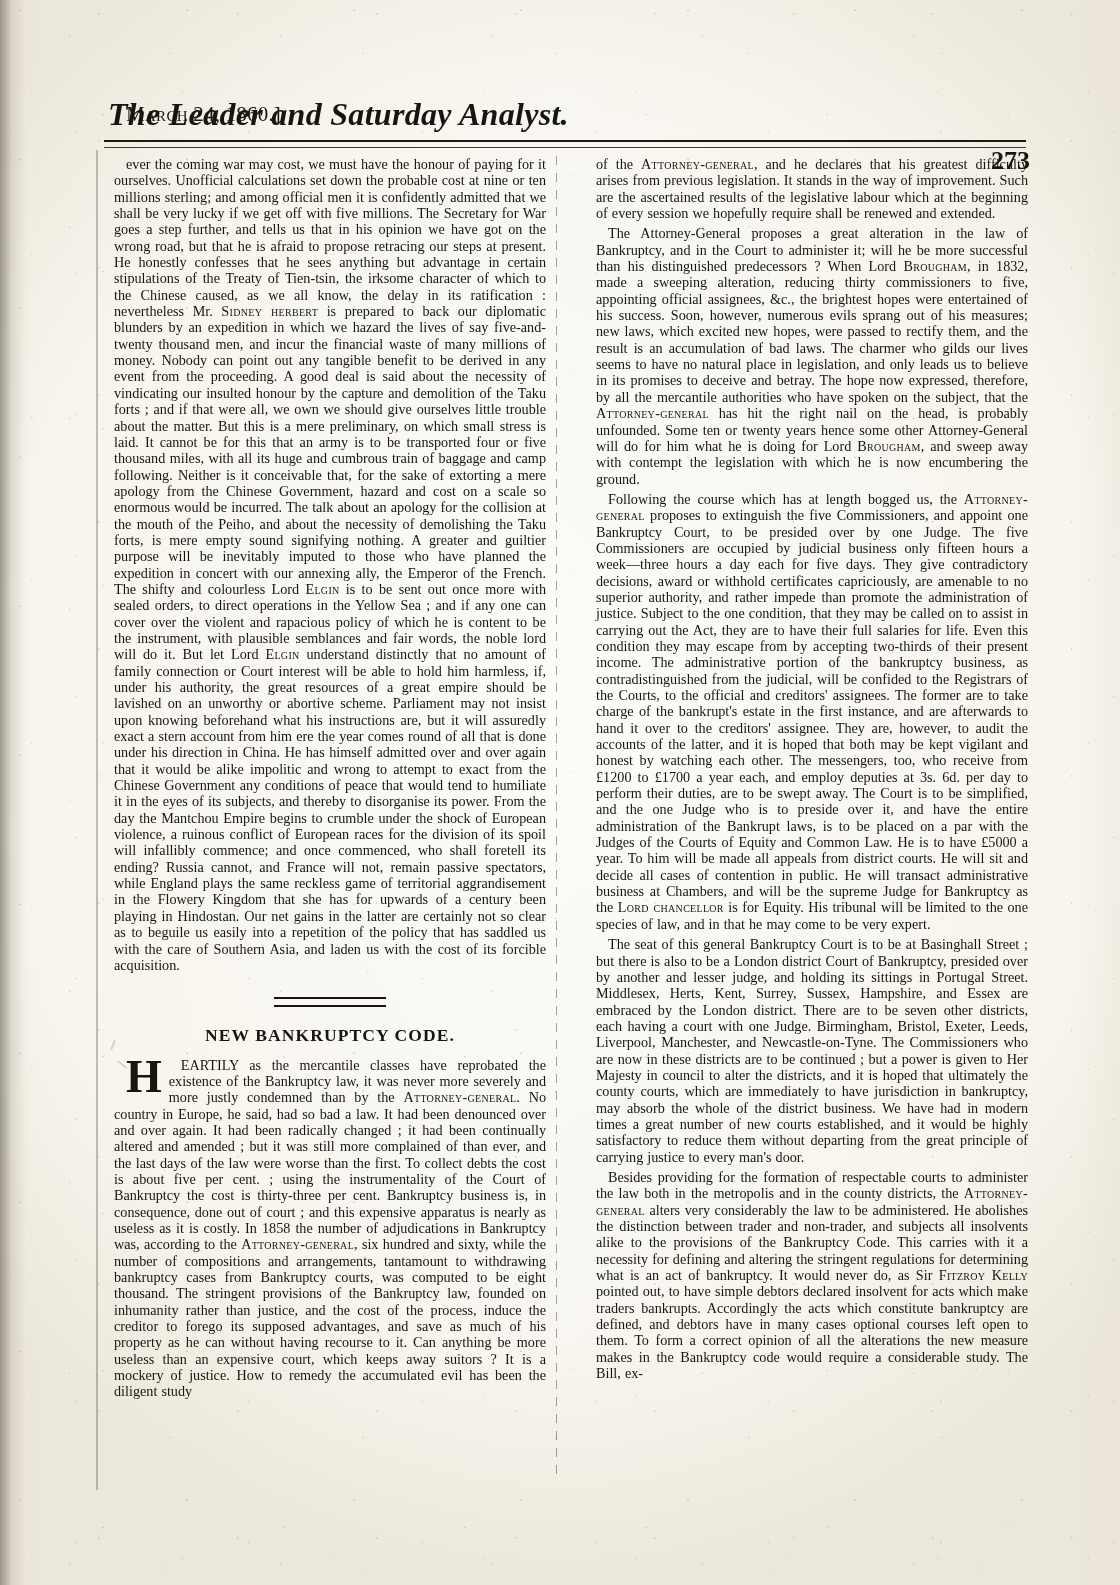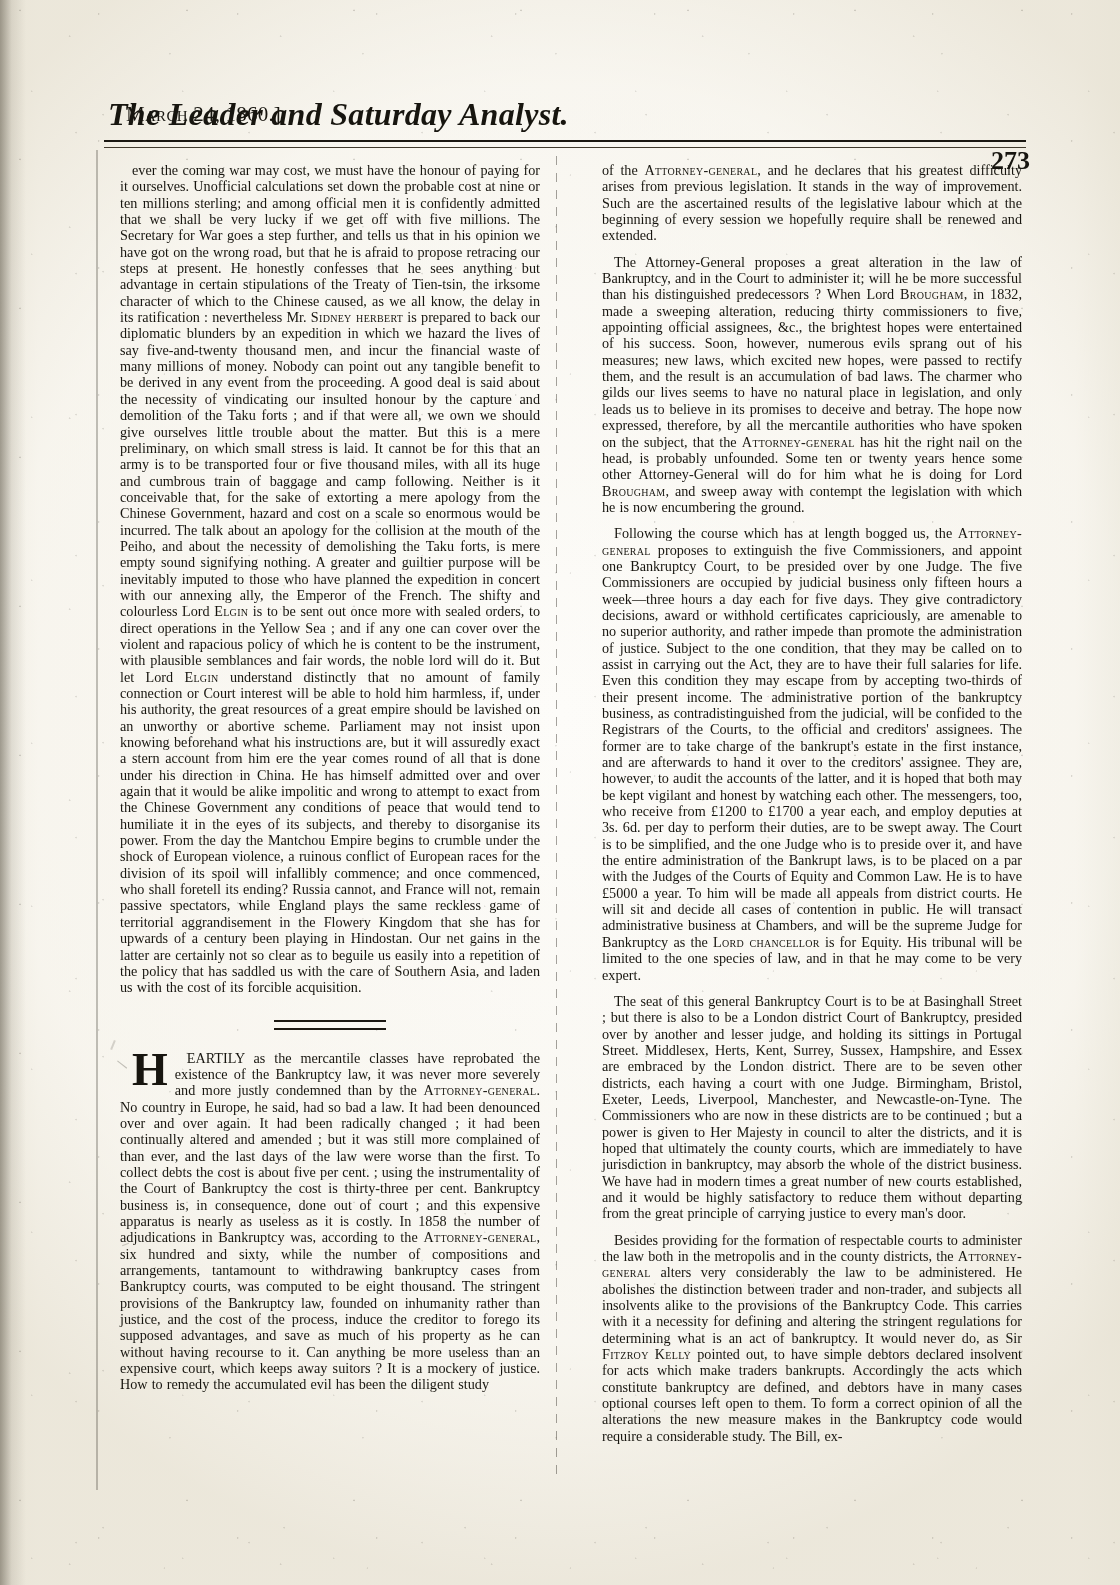--- a/index.html
+++ b/index.html
@@ -133,21 +133,21 @@
     height: 1320px;
     background: repeating-linear-gradient(
         to bottom,
         rgba(40,36,28,.42) 0px,
         rgba(40,36,28,.42) 9px,
         rgba(40,36,28,0) 9px,
         rgba(40,36,28,0) 17px);
   }
 
   .col p {
-    margin: 10px;
+    margin: 4px;
     text-indent: 12px;
     word-spacing: .5px;
   }
   .col p.no-indent { text-indent: 0; }
 
   .sc {
     font-variant: small-caps;
     letter-spacing: .3px;
   }
   .it { }
@@ -206,20 +206,21 @@
     </div>
     <div id="mast-rule"></div>
 
     <div id="col-divider"></div>
 
     <div class="col" id="col-left">
       <p>ever the coming war may cost, we must have the honour of paying for it ourselves. Unofficial calculations set down the probable cost at nine or ten millions sterling; and among official men it is confidently admitted that we shall be very lucky if we get off with five millions. The Secretary for War goes a step further, and tells us that in his opinion we have got on the wrong road, but that he is afraid to propose retracing our steps at present. He honestly confesses that he sees anything but advantage in certain stipulations of the Treaty of Tien-tsin, the irksome character of which to the Chinese caused, as we all know, the delay in its ratification : nevertheless Mr. <span class="sc">Sidney herbert</span> is prepared to back our diplomatic blunders by an expedition in which we hazard the lives of say five-and-twenty thousand men, and incur the financial waste of many millions of money. Nobody can point out any tangible benefit to be derived in any event from the proceeding. A good deal is said about the necessity of vindicating our insulted honour by the capture and demolition of the Taku forts ; and if that were all, we own we should give ourselves little trouble about the matter. But this is a mere preliminary, on which small stress is laid. It cannot be for this that an army is to be transported four or five thousand miles, with all its huge and cumbrous train of baggage and camp following. Neither is it conceivable that, for the sake of extorting a mere apology from the Chinese Government, hazard and cost on a scale so enormous would be incurred. The talk about an apology for the collision at the mouth of the Peiho, and about the necessity of demolishing the Taku forts, is mere empty sound signifying nothing. A greater and guiltier purpose will be inevitably imputed to those who have planned the expedition in concert with our annexing ally, the Emperor of the French. The shifty and colourless Lord <span class="sc">Elgin</span> is to be sent out once more with sealed orders, to direct operations in the Yellow Sea ; and if any one can cover over the violent and rapacious policy of which he is content to be the instrument, with plausible semblances and fair words, the noble lord will do it. But let Lord <span class="sc">Elgin</span> understand distinctly that no amount of family connection or Court interest will be able to hold him harmless, if, under his authority, the great resources of a great empire should be lavished on an unworthy or abortive scheme. Parliament may not insist upon knowing beforehand what his instructions are, but it will assuredly exact a stern account from him ere the year comes round of all that is done under his direction in China. He has himself admitted over and over again that it would be alike impolitic and wrong to attempt to exact from the Chinese Government any conditions of peace that would tend to humiliate it in the eyes of its subjects, and thereby to disorganise its power. From the day the Mantchou Empire begins to crumble under the shock of European violence, a ruinous conflict of European races for the division of its spoil will infallibly commence; and once commenced, who shall foretell its ending? Russia cannot, and France will not, remain passive spectators, while England plays the same reckless game of territorial aggrandisement in the Flowery Kingdom that she has for upwards of a century been playing in Hindostan. Our net gains in the latter are certainly not so clear as to beguile us easily into a repetition of the policy that has saddled us with the care of Southern Asia, and laden us with the cost of its forcible acquisition.</p>
 
       <div class="sep-rule"></div>
 
+      <h2 class="section-head">NEW BANKRUPTCY CODE.</h2>
 
       <p class="dropcap-para"><span class="dropcap">H</span><span>EARTILY as the mercantile classes have reprobated the existence of the Bankruptcy law, it was never more severely and more justly condemned than by the <span class="sc">Attorney-general</span>. No country in Europe, he said, had so bad a law. It had been denounced over and over again. It had been radically changed ; it had been continually altered and amended ; but it was still more complained of than ever, and the last days of the law were worse than the first. To collect debts the cost is about five per cent. ; using the instrumentality of the Court of Bankruptcy the cost is thirty-three per cent. Bankruptcy business is, in consequence, done out of court ; and this expensive apparatus is nearly as useless as it is costly. In 1858 the number of adjudications in Bankruptcy was, according to the <span class="sc">Attorney-general</span>, six hundred and sixty, while the number of compositions and arrangements, tantamount to withdrawing bankruptcy cases from Bankruptcy courts, was computed to be eight thousand. The stringent provisions of the Bankruptcy <span class="it">law</span>, founded on inhumanity rather than justice, and the cost of the process, induce the creditor to forego its supposed advantages, and save as much of his property as he can without having recourse to it. Can anything be more useless than an expensive court, which keeps away suitors ? It is a mockery of justice. How to remedy the accumulated evil has been the diligent study</span></p>
     </div>
 
     <div class="col" id="col-right">
       <p class="no-indent">of the <span class="sc">Attorney-general</span>, and he declares that his greatest difficulty arises from previous legislation. It stands in the way of improvement. Such are the ascertained results of the legislative labour which at the beginning of every session we hopefully require shall be renewed and extended.</p>
       <p>The Attorney-General proposes a great alteration in the law of Bankruptcy, and in the Court to administer it; will he be more successful than his distinguished predecessors ? When Lord <span class="sc">Brougham</span>, in 1832, made a sweeping alteration, reducing thirty commissioners to five, appointing official assignees, &amp;c., the brightest hopes were entertained of his success. Soon, however, numerous evils sprang out of his measures; new laws, which excited new hopes, were passed to rectify them, and the result is an accumulation of bad laws. The charmer who gilds our lives seems to have no natural place in legislation, and only leads us to believe in its promises to deceive and betray. The hope now expressed, therefore, by all the mercantile authorities who have spoken on the subject, that the <span class="sc">Attorney-general</span> has hit the right nail on the head, is probably unfounded. Some ten or twenty years hence some other Attorney-General will do for him what he is doing for Lord <span class="sc">Brougham</span>, and sweep away with contempt the legislation with which he is now encumbering the ground.</p>
       <p>Following the course which has at length bogged us, the <span class="sc">Attorney-general</span> proposes to extinguish the five Commissioners, and appoint one Bankruptcy Court, to be presided over by one Judge. The five Commissioners are occupied by judicial business only fifteen hours a week—three hours a day each for five days. They give contradictory decisions, award or withhold certificates capriciously, are amenable to no superior authority, and rather impede than promote the administration of justice. Subject to the one condition, that they may be called on to assist in carrying out the Act, they are to have their full salaries for life. Even this condition they may escape from by accepting two-thirds of their present income. The administrative portion of the bankruptcy business, as contradistinguished from the judicial, will be confided to the Registrars of the Courts, to the official and creditors' assignees. The former are to take charge of the bankrupt's estate in the first instance, and are afterwards to hand it over to the creditors' assignee. They are, however, to audit the accounts of the latter, and it is hoped that both may be kept vigilant and honest by watching each other. The messengers, too, who receive from £1200 to £1700 a year each, and employ deputies at 3s. 6d. per day to perform their duties, are to be swept away. The Court is to be simplified, and the one Judge who is to preside over it, and have the entire administration of the Bankrupt laws, is to be placed on a par with the Judges of the Courts of Equity and Common Law. He is to have £5000 a year. To him will be made all appeals from district courts. He will sit and decide all cases of contention in public. He will transact administrative business at Chambers, and will be the supreme Judge for Bankruptcy as the <span class="sc">Lord chancellor</span> is for Equity. His tribunal will be limited to the one species of law, and in that he may come to be very expert.</p>
       <p>The seat of this general Bankruptcy Court is to be at Basinghall Street ; but there is also to be a London district Court of Bankruptcy, presided over by another and lesser judge, and holding its sittings in Portugal Street. Middlesex, Herts, Kent, Surrey, Sussex, Hampshire, and Essex are embraced by the London district. There are to be seven other districts, each having a court with one Judge. Birmingham, Bristol, Exeter, Leeds, Liverpool, Manchester, and Newcastle-on-Tyne. The Commissioners who are now in these districts are to be continued ; but a power is given to Her Majesty in council to alter the districts, and it is hoped that ultimately the county courts, which are immediately to have jurisdiction in bankruptcy, may absorb the whole of the district business. We have had in modern times a great number of new courts established, and it would be highly satisfactory to reduce them without departing from the great principle of carrying justice to every man's door.</p>
       <p>Besides providing for the formation of respectable courts to administer the law both in the metropolis and in the county districts, the <span class="sc">Attorney-general</span> alters very considerably the law to be administered. He abolishes the distinction between trader and non-trader, and subjects all insolvents alike to the provisions of the Bankruptcy Code. This carries with it a necessity for defining and altering the stringent regulations for determining what is an act of bankruptcy. It would never do, as Sir <span class="sc">Fitzroy</span> <span class="sc">Kelly</span> pointed out, to have simple debtors declared insolvent for acts which make traders bankrupts. Accordingly the acts which constitute bankruptcy are defined, and debtors have in many cases optional courses left open to them. To form a correct opinion of all the alterations the new measure makes in the Bankruptcy code would require a considerable study. The Bill, ex-</p>

